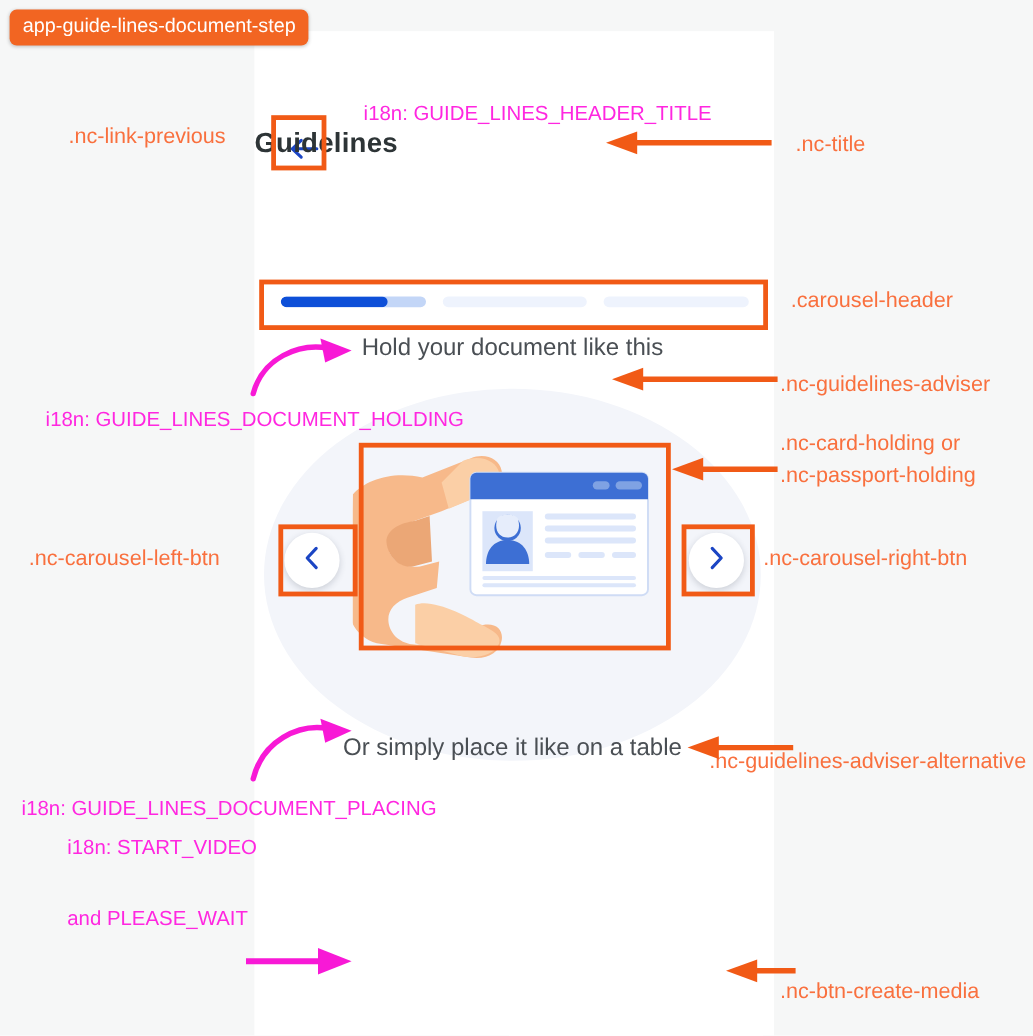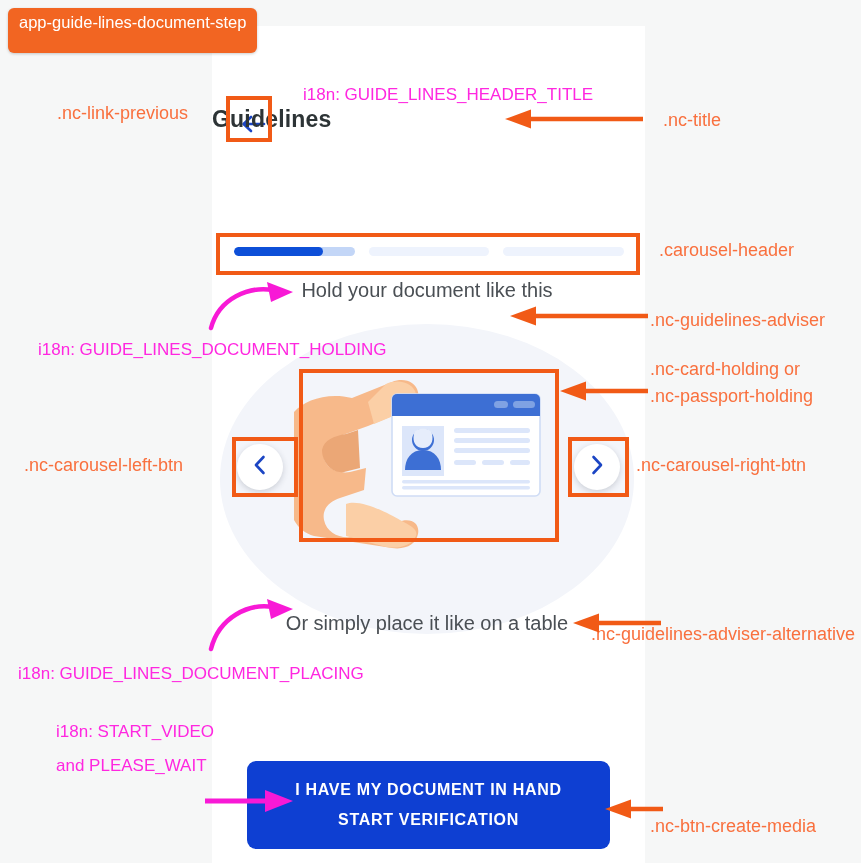--- a/index.html
+++ b/index.html
@@ -183,21 +183,21 @@
   }
   .anno-layer > * { pointer-events: auto; }
 
   .tag-pill {
     position: absolute;
     left: 8px;
     top: 8px;
     background: #f26522;
     color: #ffffff;
     font-size: 16.5px;
-    padding: 5px 11px 21px 11px;
+    padding: 5px 11px 6px 11px;
     border-radius: 6px;
     box-shadow: 0 1px 3px rgba(0,0,0,.20);
     white-space: nowrap;
   }
 
   .hl {
     position: absolute;
     border: 4px solid #f15a16;
     box-sizing: border-box;
   }
@@ -302,24 +302,20 @@
         <span>
           <svg width="16" height="22" viewBox="0 0 16 22">
             <path d="M4.5 3 L12 11 L4.5 19" stroke="#1b45c4" stroke-width="2.6" fill="none" stroke-linecap="round" stroke-linejoin="round"></path>
           </svg>
         </span>
       </div>
     </div>
 
     <div class="adviser-alt">Or simply place it like on a table</div>
 
-    <button class="btn-create-media">
-      <span>I HAVE MY DOCUMENT IN HAND</span><br>
-      <span>START VERIFICATION</span>
-    </button>
   </div>
 
   <div class="anno-layer">
 
     <div class="tag-pill">app-guide-lines-document-step</div>
 
     <div class="hl" style="left:226px; top:96px;  width:46px;  height:46px;"></div>
     <div class="hl" style="left:216px; top:233px; width:424px; height:42px;"></div>
     <div class="hl" style="left:299px; top:369px; width:260px; height:173px;"></div>
     <div class="hl" style="left:232px; top:437px; width:66px;  height:60px;"></div>
@@ -332,21 +328,21 @@
     <div class="lbl" style="left:650px; top:359px;">.nc-card-holding or</div>
     <div class="lbl" style="left:24px;  top:455px;">.nc-carousel-left-btn</div>
     <div class="lbl" style="left:650px; top:386px;">.nc-passport-holding</div>
     <div class="lbl" style="left:591px; top:624px;">.nc-guidelines-adviser-alternative</div>
     <div class="lbl" style="left:636px; top:455px;">.nc-carousel-right-btn</div>
     <div class="lbl" style="left:650px; top:816px;">.nc-btn-create-media</div>
 
     <div class="i18n" style="left:303px; top:85px;">i18n: GUIDE_LINES_HEADER_TITLE</div>
     <div class="i18n" style="left:38px;  top:340px;">i18n: GUIDE_LINES_DOCUMENT_HOLDING</div>
     <div class="i18n" style="left:18px;  top:664px;">i18n: GUIDE_LINES_DOCUMENT_PLACING</div>
-    <div class="i18n" style="left:56px;  top:722px;">i18n: START_VIDEO</div>
+    <div class="i18n" style="left:56px;  top:697px;">i18n: START_VIDEO</div>
     <div class="i18n" style="left:56px;  top:756px;">and PLEASE_WAIT</div>
 
     <div class="arrow" style="left:505px; top:108px;">
       <svg width="140" height="22" viewBox="0 0 140 22">
         <path d="M24 11 H138" stroke="#f15a16" stroke-width="4.5" stroke-linecap="butt" fill="none"></path>
         <path d="M0 11 L26 1.5 L26 20.5 Z" fill="#f15a16"></path>
       </svg>
     </div>
 
     <div class="arrow" style="left:510px; top:305px;">

